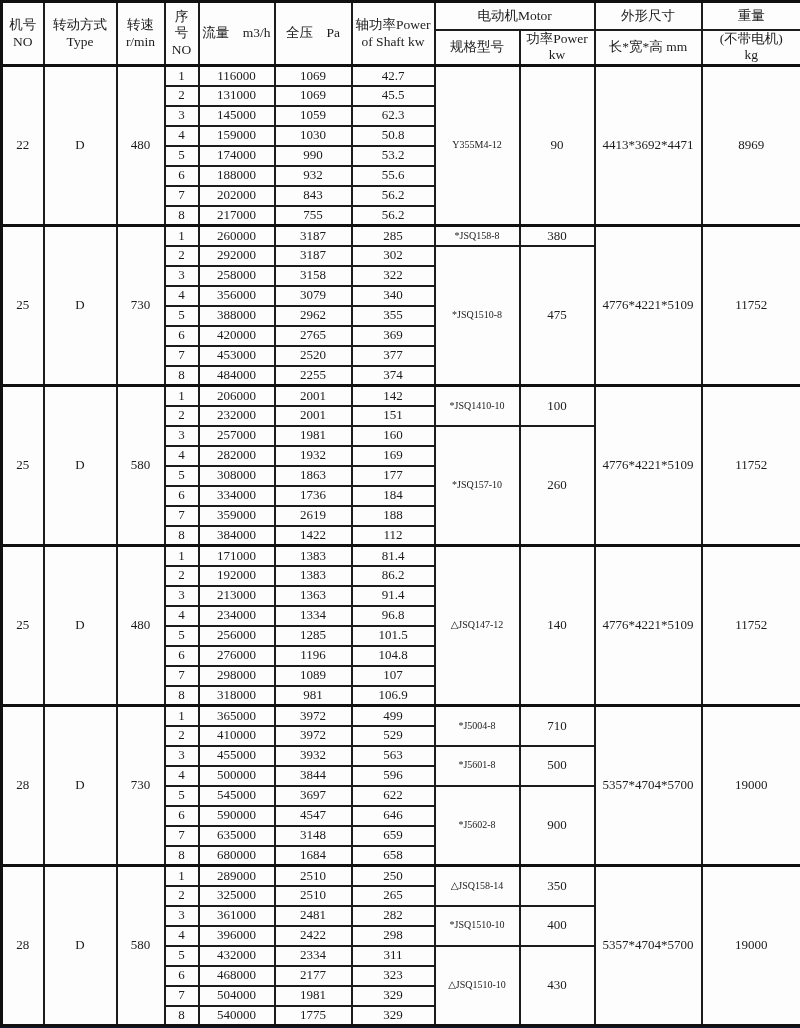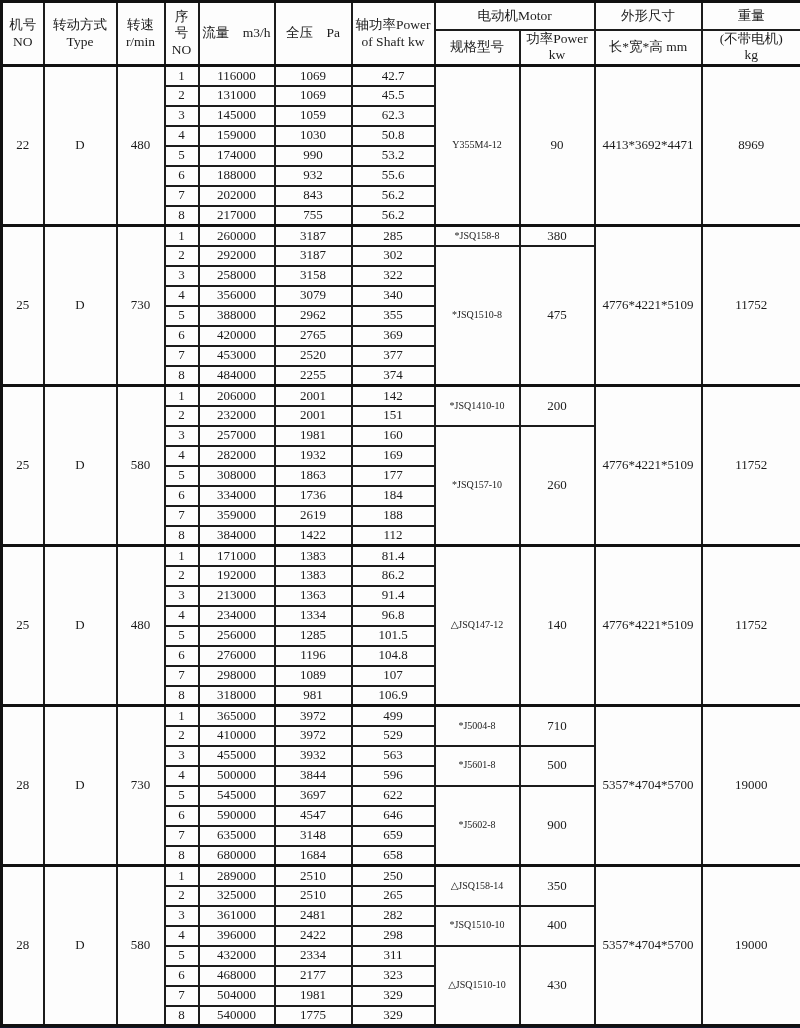--- a/index.html
+++ b/index.html
@@ -209,21 +209,21 @@
         </tr>
         <tr class="block-start">
           <td rowspan="8">25</td>
           <td rowspan="8">D</td>
           <td rowspan="8">580</td>
           <td>1</td>
           <td>206000</td>
           <td>2001</td>
           <td>142</td>
           <td rowspan="2" class="motor-spec">*JSQ1410-10</td>
-          <td rowspan="2">200</td>
+          <td rowspan="2">100</td>
           <td rowspan="8">4776*4221*5109</td>
           <td rowspan="8">11752</td>
         </tr>
         <tr>
           <td>2</td>
           <td>232000</td>
           <td>2001</td>
           <td>151</td>
         </tr>
         <tr>

